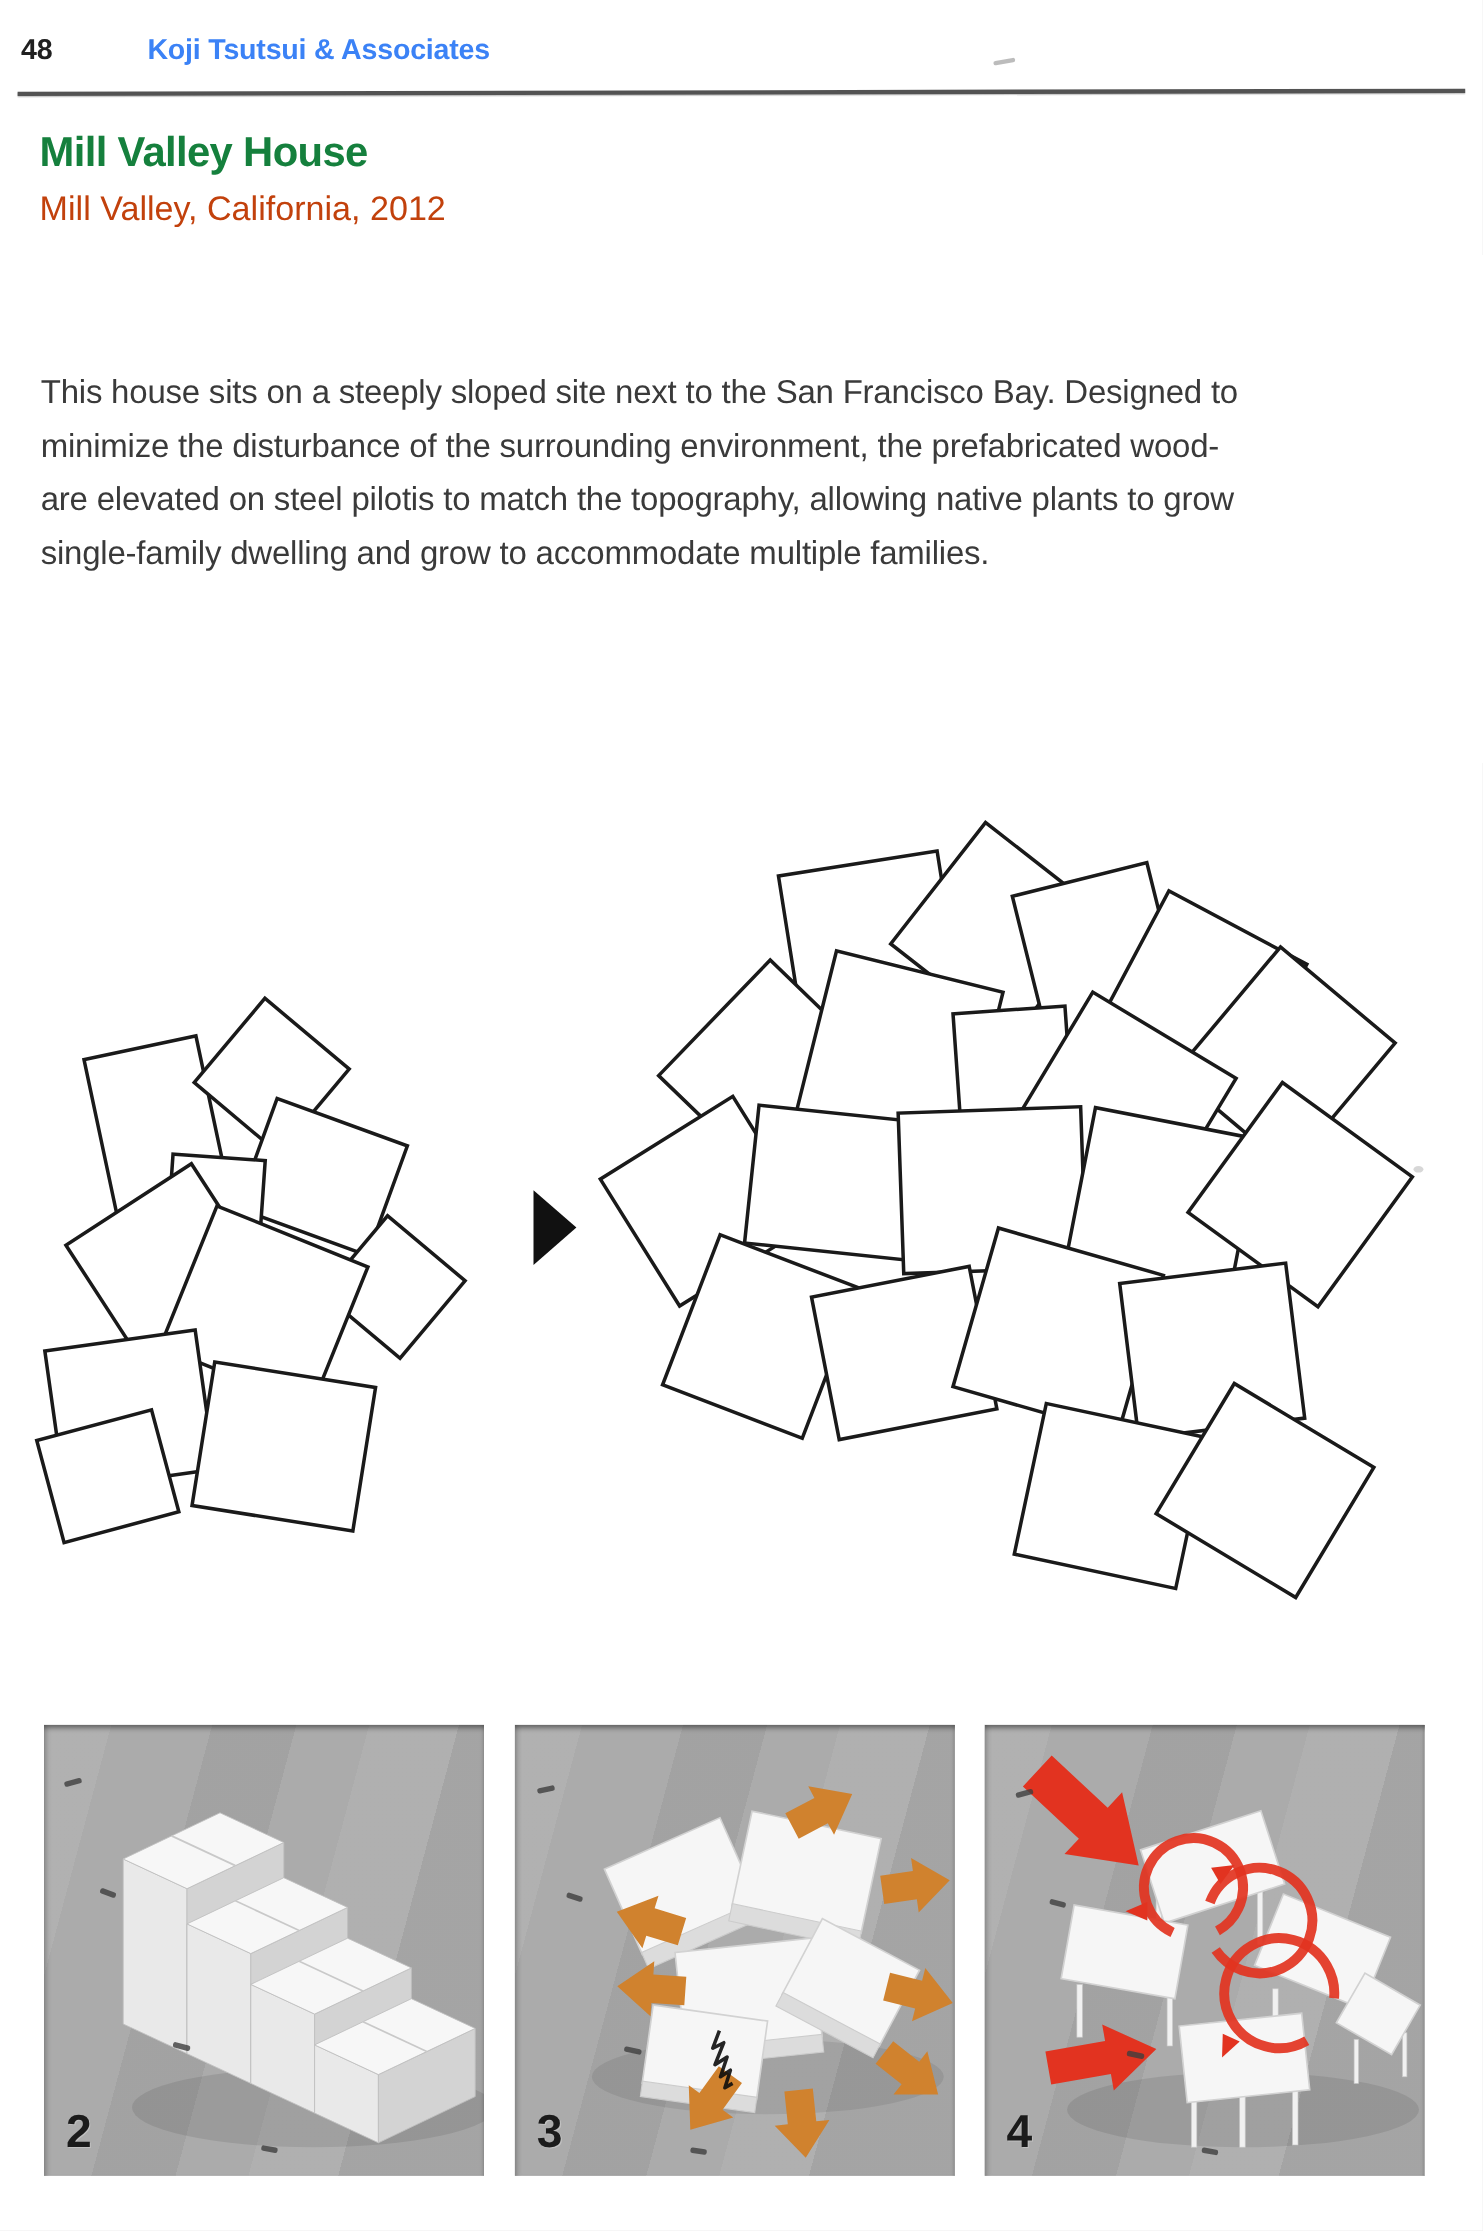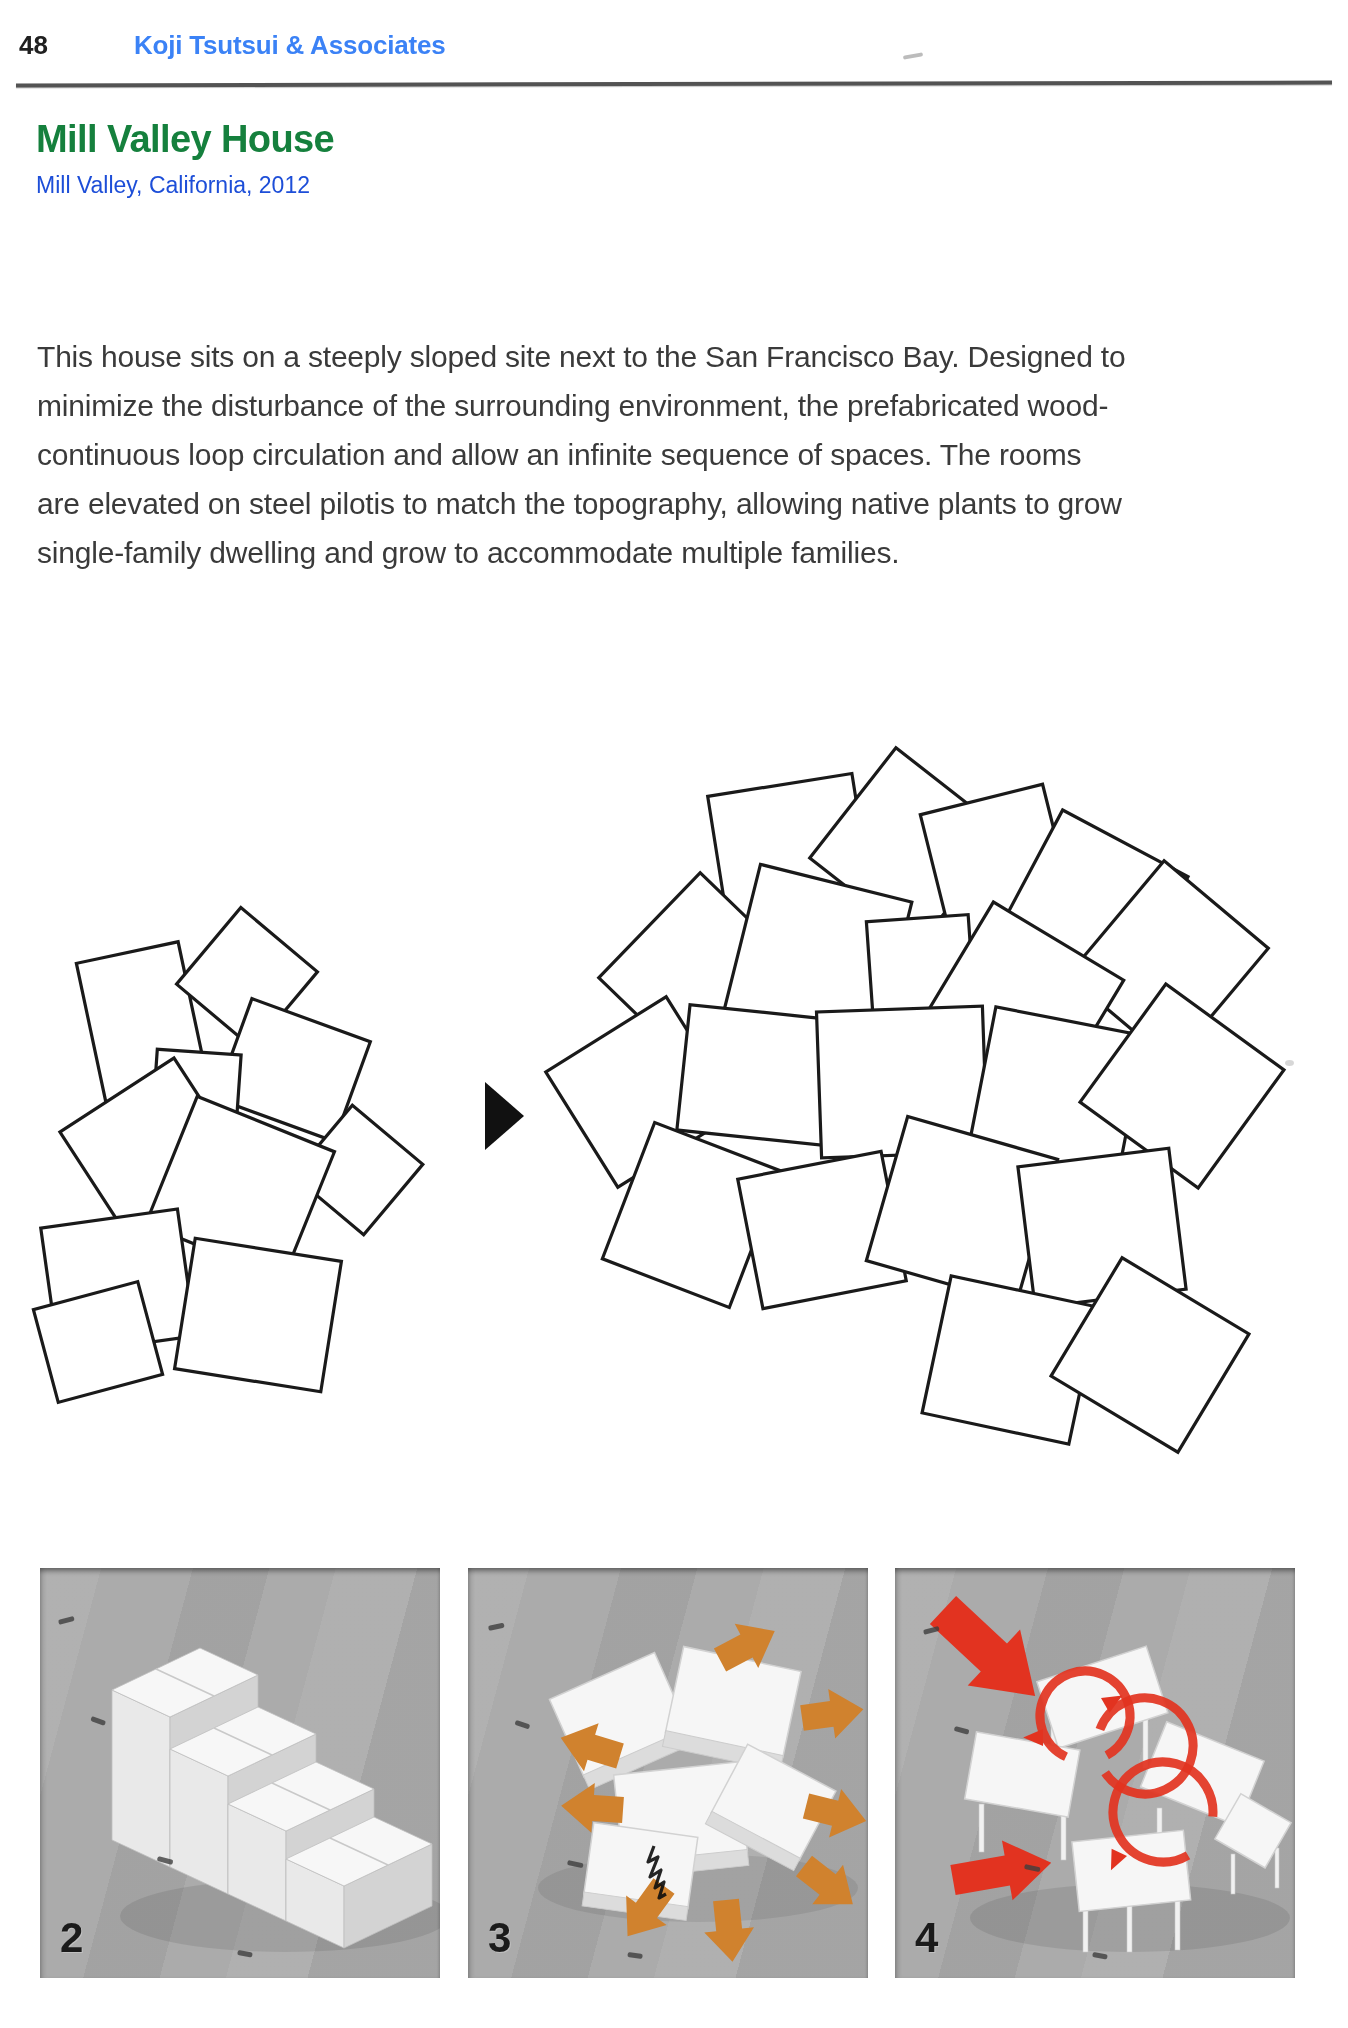--- a/index.html
+++ b/index.html
@@ -9,21 +9,21 @@
     font-family:"Liberation Sans","DejaVu Sans",sans-serif;
     color:#222;
   }
   
   .page-number{position:absolute;left:19px;top:30px;font-size:26px;font-weight:700;color:#202020;}
   .header-title{position:absolute;left:134px;top:30px;font-size:26px;font-weight:700;color:#3b82f6;letter-spacing:-0.2px;}
   .header-artifact{position:absolute;left:903px;top:54px;width:20px;height:4px;background:#8f8f8f;opacity:.6;transform:rotate(-10deg);border-radius:2px;}
   .header-rule{position:absolute;left:16px;top:82px;width:1316px;height:4px;background:#454545;transform:rotate(-0.12deg);box-shadow:0 1px 1px rgba(0,0,0,.25);opacity:.92;}
   
   .project-title{position:absolute;left:36px;top:118px;font-size:38px;font-weight:700;color:#15803d;letter-spacing:-0.6px;}
-  .project-subtitle{position:absolute;left:36px;top:172px;font-size:23px;font-weight:400;color:#1d4ed8;}
+  .project-subtitle{position:absolute;left:36px;top:172px;font-size:31px;font-weight:400;color:#c2410c;}
   
   .description{position:absolute;left:37px;top:332px;width:1260px;}
   .description .line{height:49px;line-height:49px;font-size:30px;color:var(--body,#3a3a3a);letter-spacing:-0.2px;white-space:nowrap;}
   
   .figure1{position:absolute;left:0;top:720px;width:1348px;height:760px;}
   .figure1 svg{position:absolute;inset:0;}
   .room{fill:#ffffff;stroke:var(--line,#1a1a1a);stroke-width:3.2px;stroke-linejoin:miter;}
   .page-speck{position:absolute;background:#9a9a9a;border-radius:50%;opacity:.4;}
   
   .photo{
@@ -60,21 +60,20 @@
   <div class="header-title">Koji Tsutsui &amp; Associates</div>
   <div class="header-artifact"></div>
   <div class="header-rule"></div>
 
   <div class="project-title">Mill Valley House</div>
   <div class="project-subtitle">Mill Valley, California, 2012</div>
 
   <div class="description" id="description">
       <div class="line">This house sits on a steeply sloped site next to the San Francisco Bay. Designed to</div>
       <div class="line">minimize the disturbance of the surrounding environment, the prefabricated wood-</div>
-      <div class="line">continuous loop circulation and allow an infinite sequence of spaces. The rooms</div>
       <div class="line">are elevated on steel pilotis to match the topography, allowing native plants to grow</div>
       <div class="line">single-family dwelling and grow to accommodate multiple families.</div>
     </div>
 
   <div class="figure1">
     <svg viewBox="0 720 1348 760" width="1348" height="760">
       <g id="cluster-left">
           <rect x="90" y="951" width="104" height="142" transform="rotate(-12 142 1022)" class="room"></rect>
           <rect x="197" y="928" width="100" height="100" transform="rotate(40 247 978)" class="room"></rect>
           <rect x="230" y="1017" width="126" height="106" transform="rotate(20 293 1070)" class="room"></rect>

